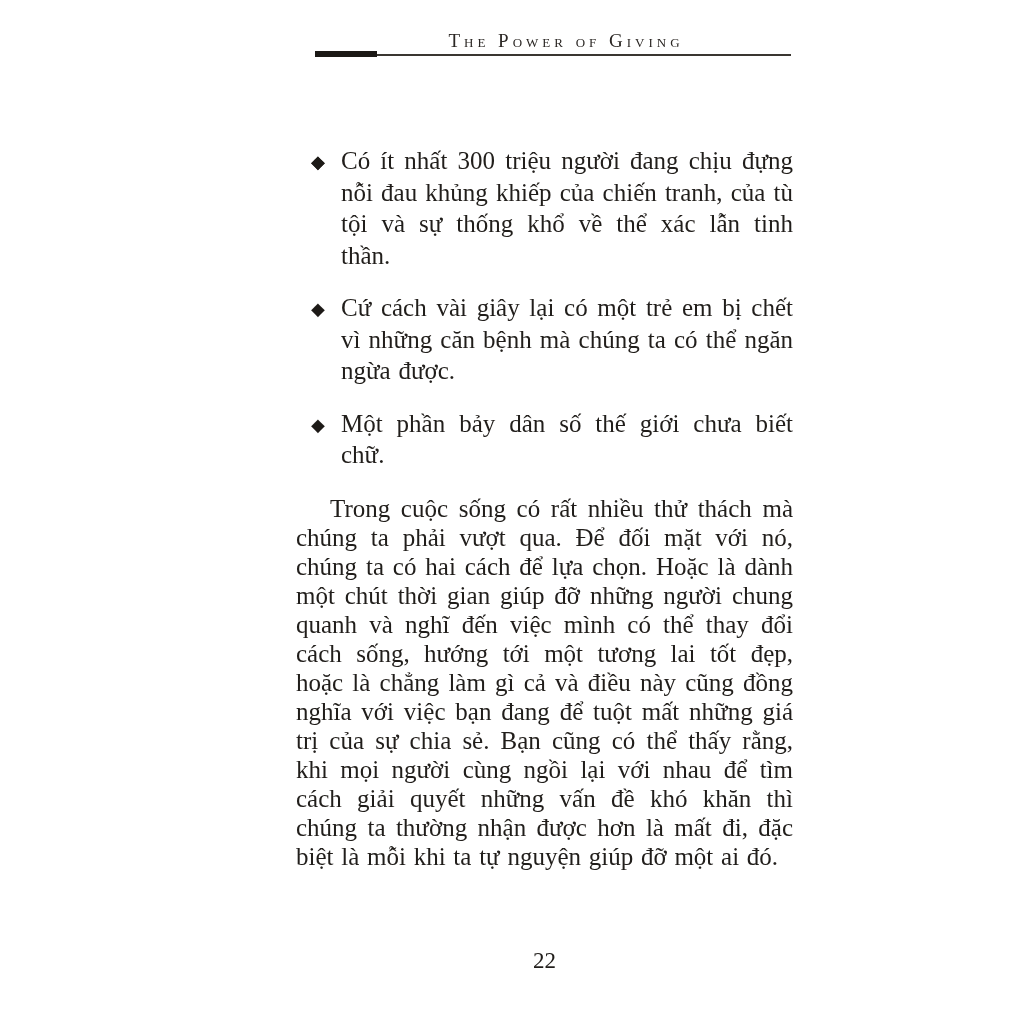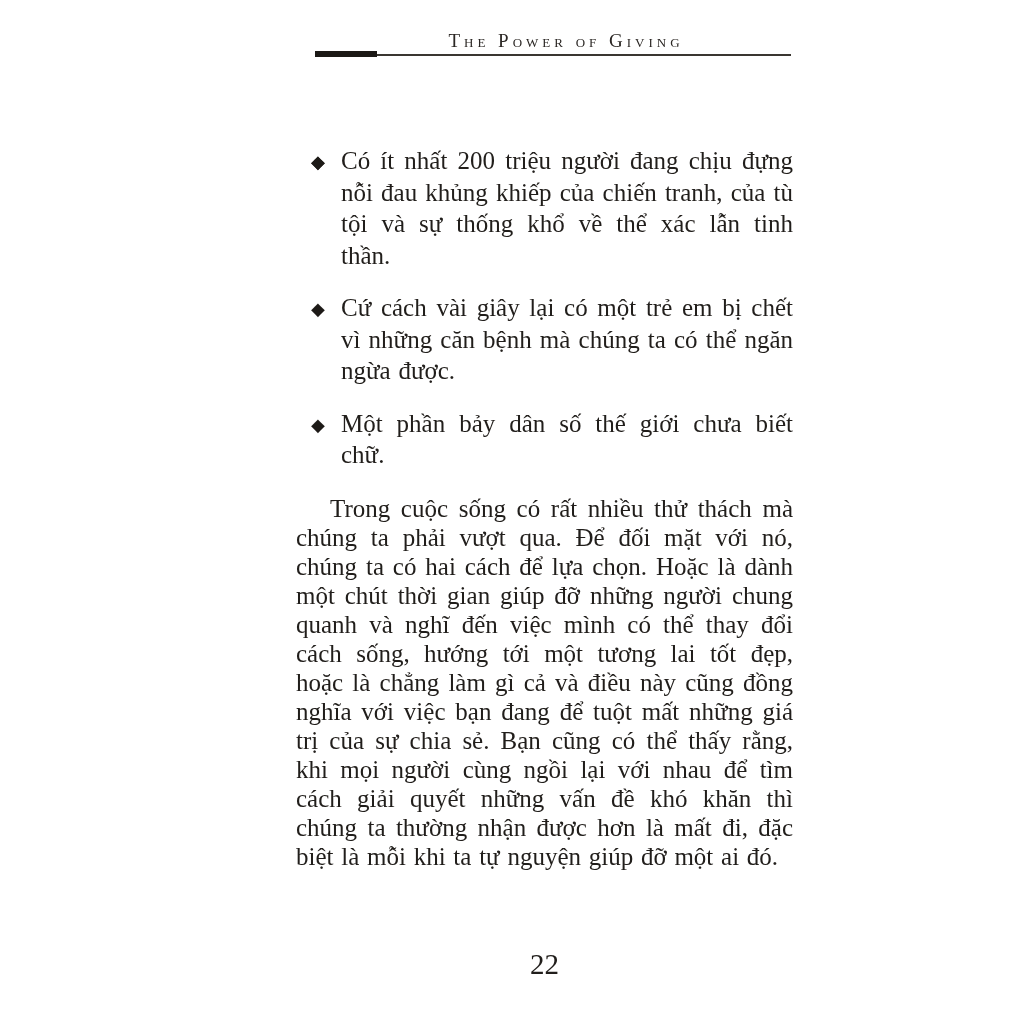--- a/index.html
+++ b/index.html
@@ -67,21 +67,21 @@
   .body-paragraph {
     margin-top: 23px;
     text-indent: 34px;
     line-height: 29px;
   }
   
   .page-number {
     position: absolute;
     top: 948px; left: 296px; width: 497px;
     text-align: center;
-    font-size: 29px;
+    font-size: 23px;
     color: #211e1b;
   }
 </style>
 </head>
 <body>
 
 <div class="page">
 
   <div class="running-header">
     <span class="title">The Power of Giving</span>
@@ -92,21 +92,21 @@
   </div>
 
   <div class="page-body">
 
     <ul class="bullet-list">
       <li>
         <span class="bullet-diamond">◆</span>
       </li>
       <li>
         <span class="bullet-diamond">◆</span>
-        <span>Có ít nhất 200 triệu người đang chịu đựng nỗi đau khủng khiếp của chiến tranh, của tù tội và sự thống khổ về thể xác lẫn tinh thần.</span>
+        <span>Có ít nhất 300 triệu người đang chịu đựng nỗi đau khủng khiếp của chiến tranh, của tù tội và sự thống khổ về thể xác lẫn tinh thần.</span>
       </li>
       <li>
         <span class="bullet-diamond">◆</span>
         <span>Cứ cách vài giây lại có một trẻ em bị chết vì những căn bệnh mà chúng ta có thể ngăn ngừa được.</span>
       </li>
       <li>
         <span class="bullet-diamond">◆</span>
         <span>Một phần bảy dân số thế giới chưa biết chữ.</span>
       </li>
     </ul>

